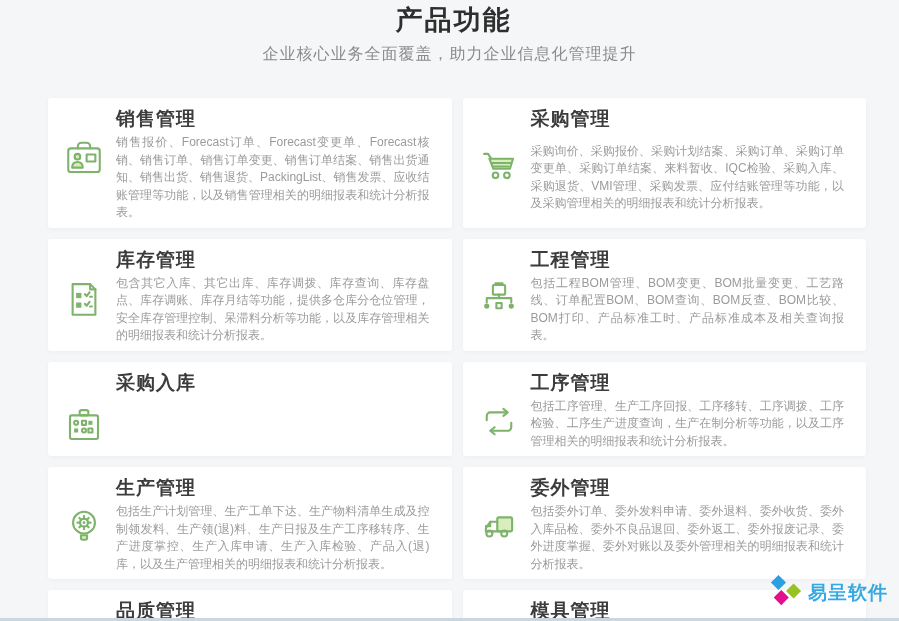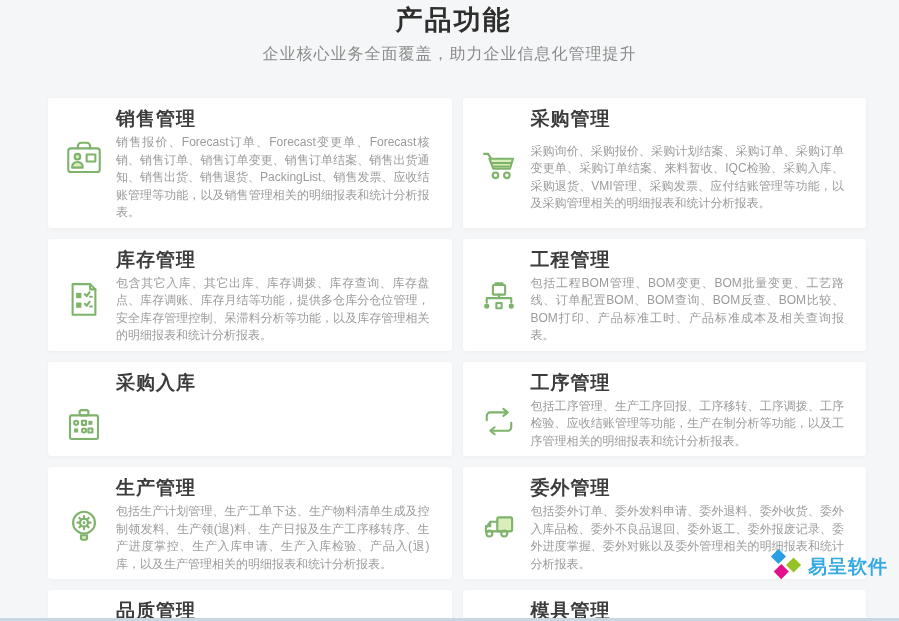--- a/index.html
+++ b/index.html
@@ -48,21 +48,21 @@
     grid-column: 2; grid-row: 2;
     margin: 0;
     font-size: 12px; color: #9b9b9b;
     line-height: 17.5px;
     text-align: justify;
   }
   .icn { stroke: #7eb36b; stroke-width: 2.4; fill: none; stroke-linecap: round; stroke-linejoin: round; }
   .icn .fill-lt { fill: #d9eebc; }
   .icn .fill-gr { fill: #7eb36b; stroke: none; }
   .watermark {
-    position: absolute; top: 548px; right: 11px;
+    position: absolute; top: 574px; right: 11px;
     display: flex; align-items: center; gap: 5px;
     pointer-events: none;
     text-align: right;
   }
   .watermark-text {
     font-size: 19px; font-weight: 700; color: #35a9e2; letter-spacing: 1px;
   }
   .bottom-line {
     position: absolute; left: 0; bottom: 0; width: 100%; height: 3px;
     background: #c9d7e3;
@@ -155,21 +155,21 @@
   <div class="card">
     <h3 class="card-title">工序管理</h3>
     <span class="card-icon">
       <svg class="icn" width="42" height="42" viewBox="0 0 48 48">
         <path d="M10 22v-5a4 4 0 0 1 4-4h19"></path>
         <path d="M29 9l5 4-5 4"></path>
         <path d="M38 25v5a4 4 0 0 1-4 4H15"></path>
         <path d="M19 30l-5 4 5 4"></path>
       </svg>
     </span>
-    <p class="card-desc">包括工序管理、生产工序回报、工序移转、工序调拨、工序检验、应收结账管理等功能，生产在制分析等功能，以及工序管理相关的明细报表和统计分析报表。</p>
+    <p class="card-desc">包括工序管理、生产工序回报、工序移转、工序调拨、工序检验、工序生产进度查询，生产在制分析等功能，以及工序管理相关的明细报表和统计分析报表。</p>
   </div>
 
   <div class="card">
     <h3 class="card-title">生产管理</h3>
     <span class="card-icon">
       <svg class="icn" width="42" height="42" viewBox="0 0 48 48">
         <circle cx="24" cy="19" r="12.5"></circle>
         <circle cx="24" cy="19" r="4.5"></circle>
         <circle class="fill-gr" cx="24" cy="19" r="1.6"></circle>
         <path d="M24 11.5v3M24 23.5v3M16.5 19h3M28.5 19h3M18.7 13.7l2.1 2.1M27.2 22.2l2.1 2.1M29.3 13.7l-2.1 2.1M20.8 22.2l-2.1 2.1"></path>

